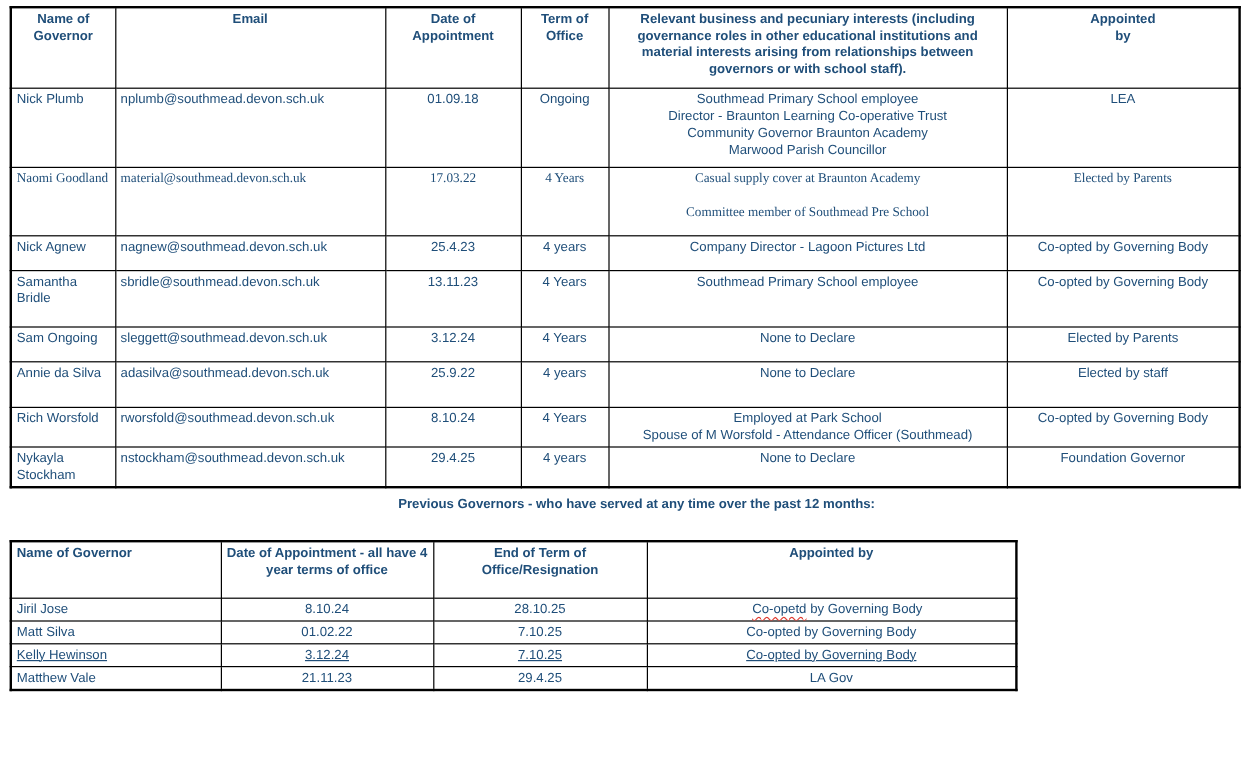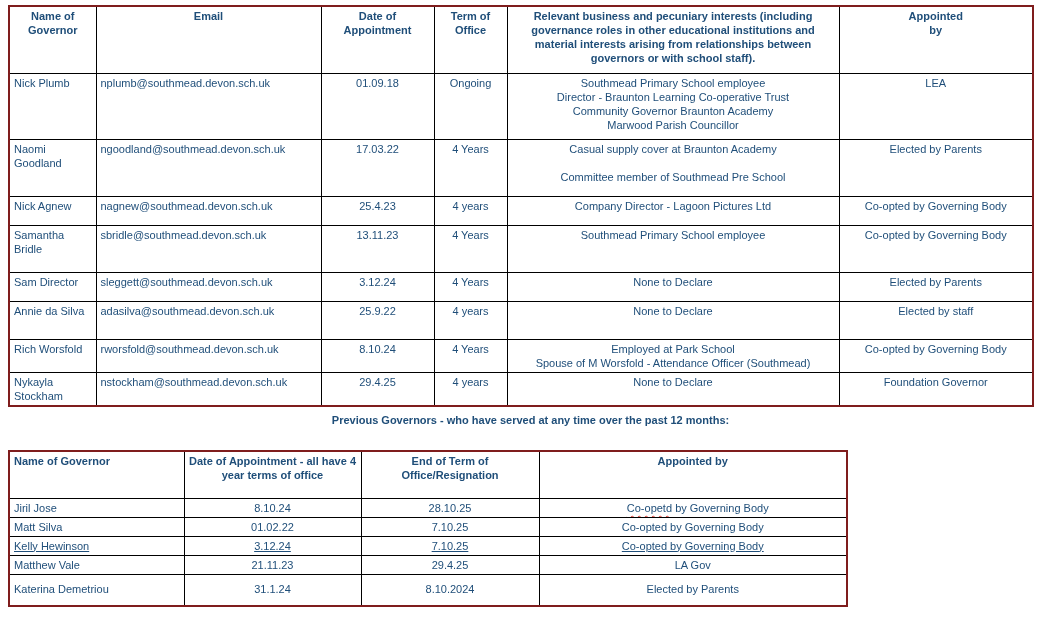--- a/index.html
+++ b/index.html
@@ -4,39 +4,39 @@
 <style>
   * { margin: 0; padding: 0; box-sizing: border-box; }
   html, body { background: #ffffff; }
   body {
     width: 1041px; height: 634px;
     font-family: "Liberation Sans", "DejaVu Sans", sans-serif;
     color: #1f4e79;
   }
   .page { position: relative; width: 1041px; height: 634px; background: #ffffff; overflow: hidden; }
 
-  table { border-collapse: collapse; table-layout: fixed; border: 2px solid #7f1d1d; }
+  table { border-collapse: collapse; table-layout: fixed; border: 2px solid #000000; }
   th, td {
     border: 1px solid #000;
     vertical-align: top;
     font-size: 11px;
     line-height: 14px;
     padding: 2px 4px;
     text-align: center;
     overflow: hidden;
   }
   th { font-weight: bold; }
   .pre { white-space: pre-line; }
   .left { text-align: left; }
 
   
   .t1 { position: absolute; top: 5px; left: 8px; }
   .t1 tr.hrow    { height: 67px; }
   .t1 tr.row-0   { height: 66px; padding-left: 24px; }
-  .t1 tr.row-1   { height: 57px; }
+  .t1 tr.row-1   { height: 57px; font-family: Liberation Serif, serif; }
   .t1 tr.row-2   { height: 29px; margin-left: 18px; }
   .t1 tr.row-3   { height: 47px; }
   .t1 tr.row-4   { height: 29px; }
   .t1 tr.row-5   { height: 38px; }
   .t1 tr.row-6   { height: 29px; }
   .t1 tr.row-7   { height: 34px; }
 
   
   .section-title {
     position: absolute; top: 412px; left: 10px; width: 1041px;
@@ -97,21 +97,21 @@
         <td>01.09.18</td>
         <td>Ongoing</td>
         <td class="pre">Southmead Primary School employee
 Director - Braunton Learning Co-operative Trust
 Community Governor Braunton Academy
 Marwood Parish Councillor</td>
         <td>LEA</td>
       </tr>
       <tr class="row-1">
         <td class="left">Naomi Goodland</td>
-        <td class="left">ngoodland@southmead.devon.sch.uk</td>
+        <td class="left">material@southmead.devon.sch.uk</td>
         <td>17.03.22</td>
         <td>4 Years</td>
         <td class="pre">Casual supply cover at Braunton Academy
 
 Committee member of Southmead Pre School</td>
         <td>Elected by Parents</td>
       </tr>
       <tr class="row-2">
         <td class="left">Nick Agnew</td>
         <td class="left">nagnew@southmead.devon.sch.uk</td>
@@ -122,21 +122,21 @@
       </tr>
       <tr class="row-3">
         <td class="left">Samantha Bridle</td>
         <td class="left">sbridle@southmead.devon.sch.uk</td>
         <td>13.11.23</td>
         <td>4 Years</td>
         <td class="pre">Southmead Primary School employee</td>
         <td>Co-opted by Governing Body</td>
       </tr>
       <tr class="row-4">
-        <td class="left">Sam Director</td>
+        <td class="left">Sam Ongoing</td>
         <td class="left">sleggett@southmead.devon.sch.uk</td>
         <td>3.12.24</td>
         <td>4 Years</td>
         <td class="pre">None to Declare</td>
         <td>Elected by Parents</td>
       </tr>
       <tr class="row-5">
         <td class="left">Annie da Silva</td>
         <td class="left">adasilva@southmead.devon.sch.uk</td>
         <td>25.9.22</td>
@@ -200,22 +200,16 @@
         <td>3.12.24</td>
         <td>7.10.25</td>
         <td>Co-opted by Governing Body</td>
       </tr>
       <tr class="row-3">
         <td class="left">Matthew Vale</td>
         <td>21.11.23</td>
         <td>29.4.25</td>
         <td>LA Gov</td>
       </tr>
-      <tr class="row-5">
-        <td class="left">Katerina Demetriou</td>
-        <td>31.1.24</td>
-        <td>8.10.2024</td>
-        <td>Elected by Parents</td>
-      </tr>
     </tbody>
   </table>
 
 </div>
 
 </body></html>

